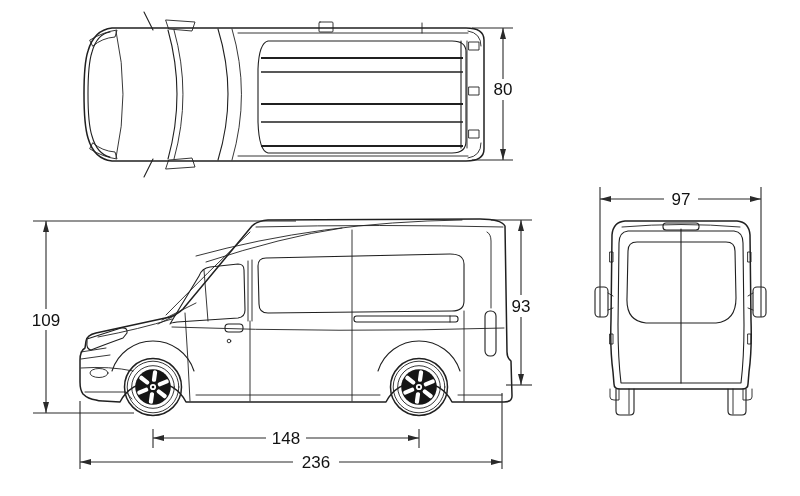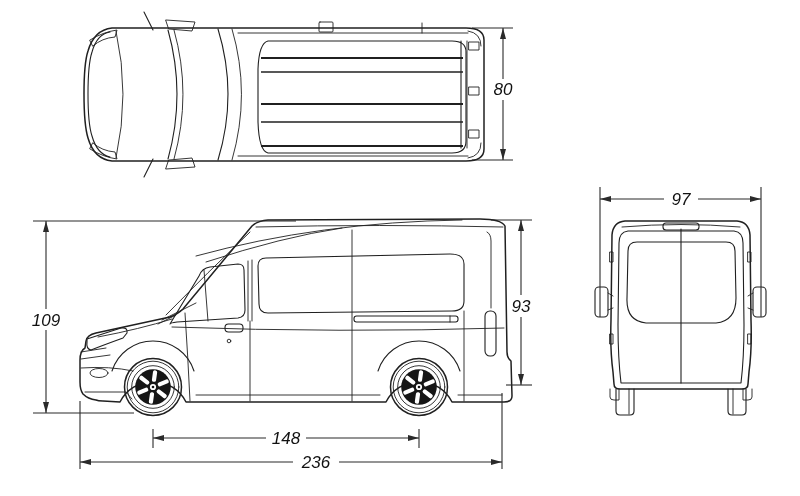--- a/index.html
+++ b/index.html
@@ -1,17 +1,17 @@
 <!DOCTYPE html>
 <html><head>
 <meta charset="utf-8">
 <style>
   html,body{margin:0;padding:0;background:#ffffff;}
   #stage{position:relative;width:800px;height:496px;background:#ffffff;overflow:hidden;
-         font-family:"Liberation Sans", sans-serif;font-style:italic;}
+         font-family:"Liberation Sans", sans-serif;}
   svg{display:block;}
   .ol  {fill:none;stroke:#202020;stroke-width:1.5;stroke-linecap:round;stroke-linejoin:round;}
   .md  {fill:none;stroke:#202020;stroke-width:1.1;stroke-linecap:round;stroke-linejoin:round;}
   .fn  {fill:none;stroke:#202020;stroke-width:0.9;stroke-linecap:round;stroke-linejoin:round;}
   .rib {stroke:#202020;stroke-width:2.1;}
   .ribthin{stroke:#202020;stroke-width:1.3;}
   .dim {fill:none;stroke:#2a2a2a;stroke-width:1.1;stroke-linecap:butt;}
   .arr {fill:#2a2a2a;stroke:none;}
   .dim-label{font-family:"Liberation Sans", sans-serif;font-size:17px;fill:#111;text-anchor:middle;}
   .dark{fill:#161616;stroke:none;}

